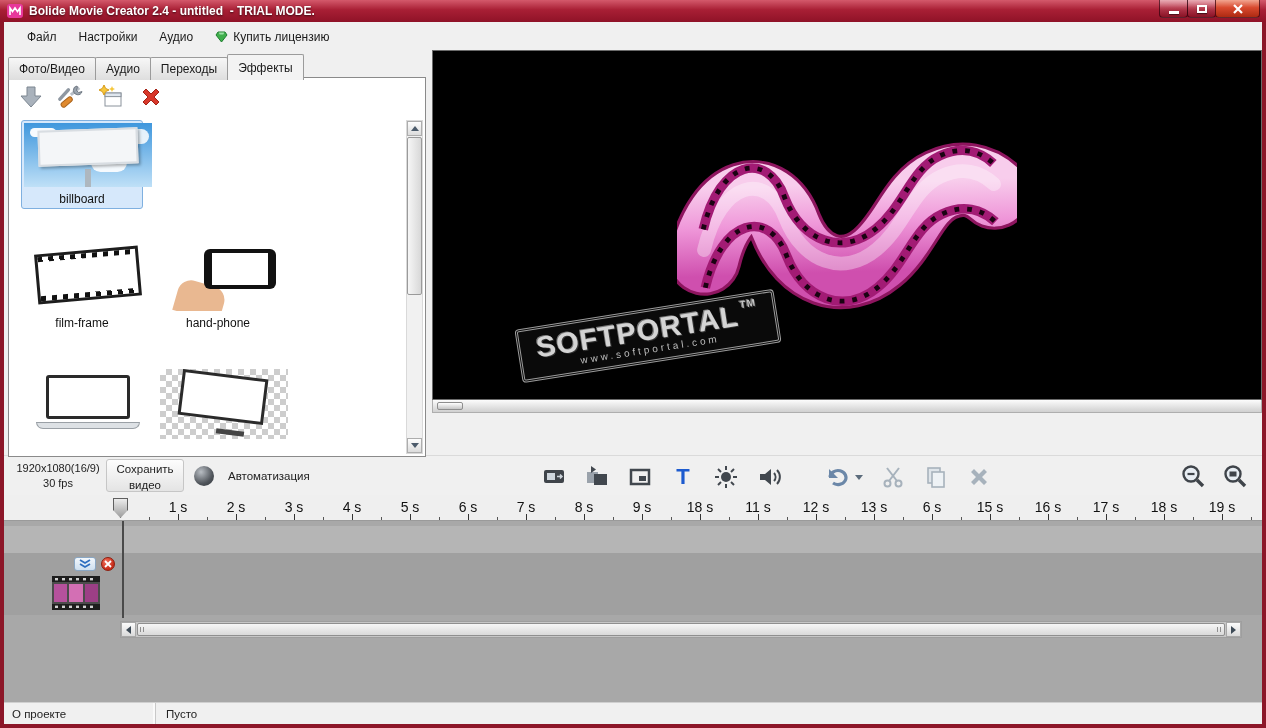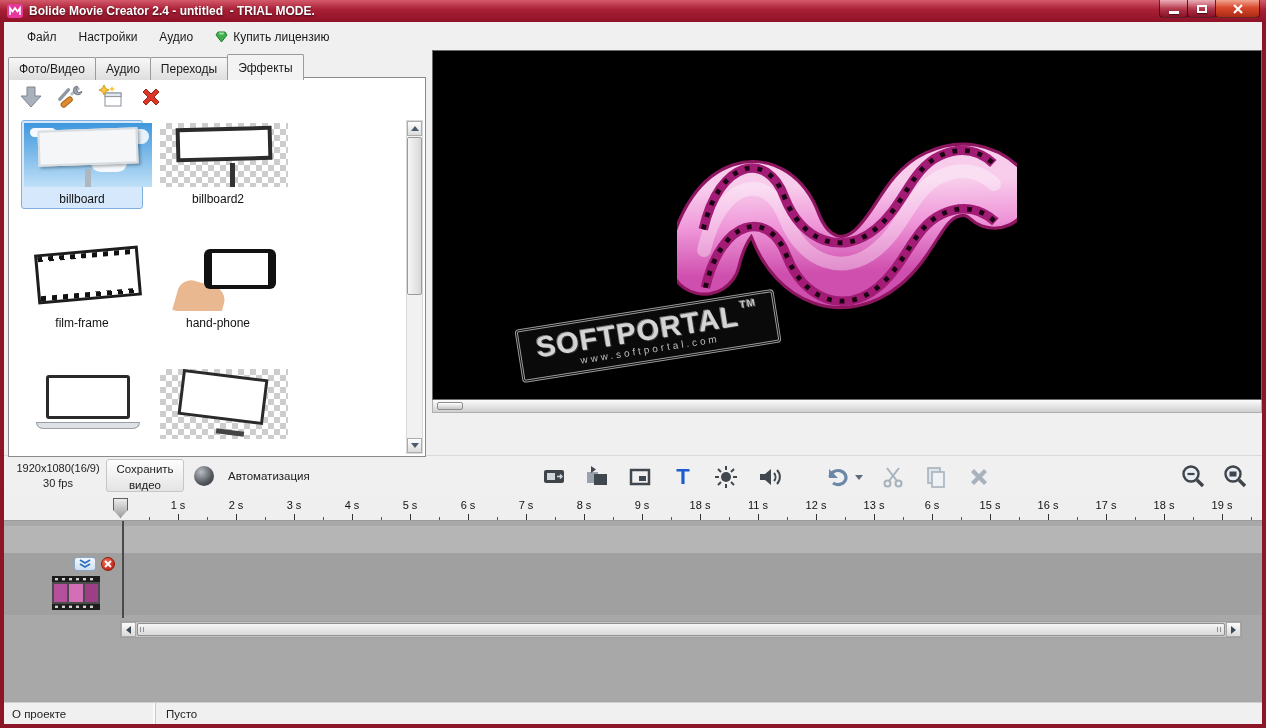--- a/index.html
+++ b/index.html
@@ -133,21 +133,21 @@
   .tbtn { width:26px; height:26px; display:flex; align-items:center; justify-content:center; }
   .letter-t { font-weight:bold; font-size:22px; color:#1d5bcf; line-height:1; }
   .caret-down { width:0; height:0; border-left:4px solid transparent; border-right:4px solid transparent;
     border-top:5px solid #5c6c7c; margin-left:-12px; }
   .right-icons { position:absolute; right:14px; top:7px; display:flex; gap:16px; }
 
   
   .ruler { position:absolute; left:0; right:0; top:473px; height:26px; background:#efefef; border-bottom:1px solid #9a9a9a; }
   .ruler-scale { position:absolute; left:116px; top:0; right:0; bottom:0; }
   .tick-major { position:absolute; top:0; bottom:0; width:0; }
-  .tick-major span { position:absolute; top:4px; left:0; transform:translateX(-50%); font-size:11px; color:#111; white-space:nowrap; }
+  .tick-major span { position:absolute; top:4px; left:0; transform:translateX(-50%); font-size:14px; color:#111; white-space:nowrap; }
   .tick-major::after { content:''; position:absolute; bottom:0; left:0; width:1px; height:6px; background:#333; }
   .tick-minor { position:absolute; bottom:0; width:1px; height:3px; background:#555; }
   .ph-handle { position:absolute; left:109px; top:3px; width:15px; height:20px; z-index:5;
     background:linear-gradient(#ececec,#9f9f9f); border:1px solid #5f5f5f;
     clip-path:polygon(0 0,100% 0,100% 60%,50% 100%,0 60%); }
 
   .tracks { position:absolute; left:0; right:0; top:499px; height:181px; background:#a8a8a8; }
   .track-band { position:absolute; left:0; right:0; top:5px; height:27px; background:#b5b5b5; }
   .track-row { position:absolute; left:0; right:0; top:32px; height:62px; background:#a0a0a0; }
   .playhead-line { position:absolute; left:118px; top:0; width:2px; height:97px; background:#4a4a4a; z-index:2; }
@@ -262,27 +262,20 @@
         </div>
       </div>
 
       <div class="lib-grid">
         <div class="cell c0 selected">
           <div class="thumb t-billboard">
             <div class="bb-pole"></div>
               <div class="bb-face"></div>
           </div>
           <div class="cell-label">billboard</div>
-        </div>
-        <div class="cell c1">
-          <div class="thumb checker">
-            <div class="bb2-pole"></div>
-              <div class="bb2-face"></div>
-          </div>
-          <div class="cell-label">billboard2</div>
         </div>
         <div class="cell c2">
           <div class="thumb">
             <div class="film-box"></div>
           </div>
           <div class="cell-label">film-frame</div>
         </div>
         <div class="cell c3">
           <div class="thumb">
             <div class="hand"></div>

